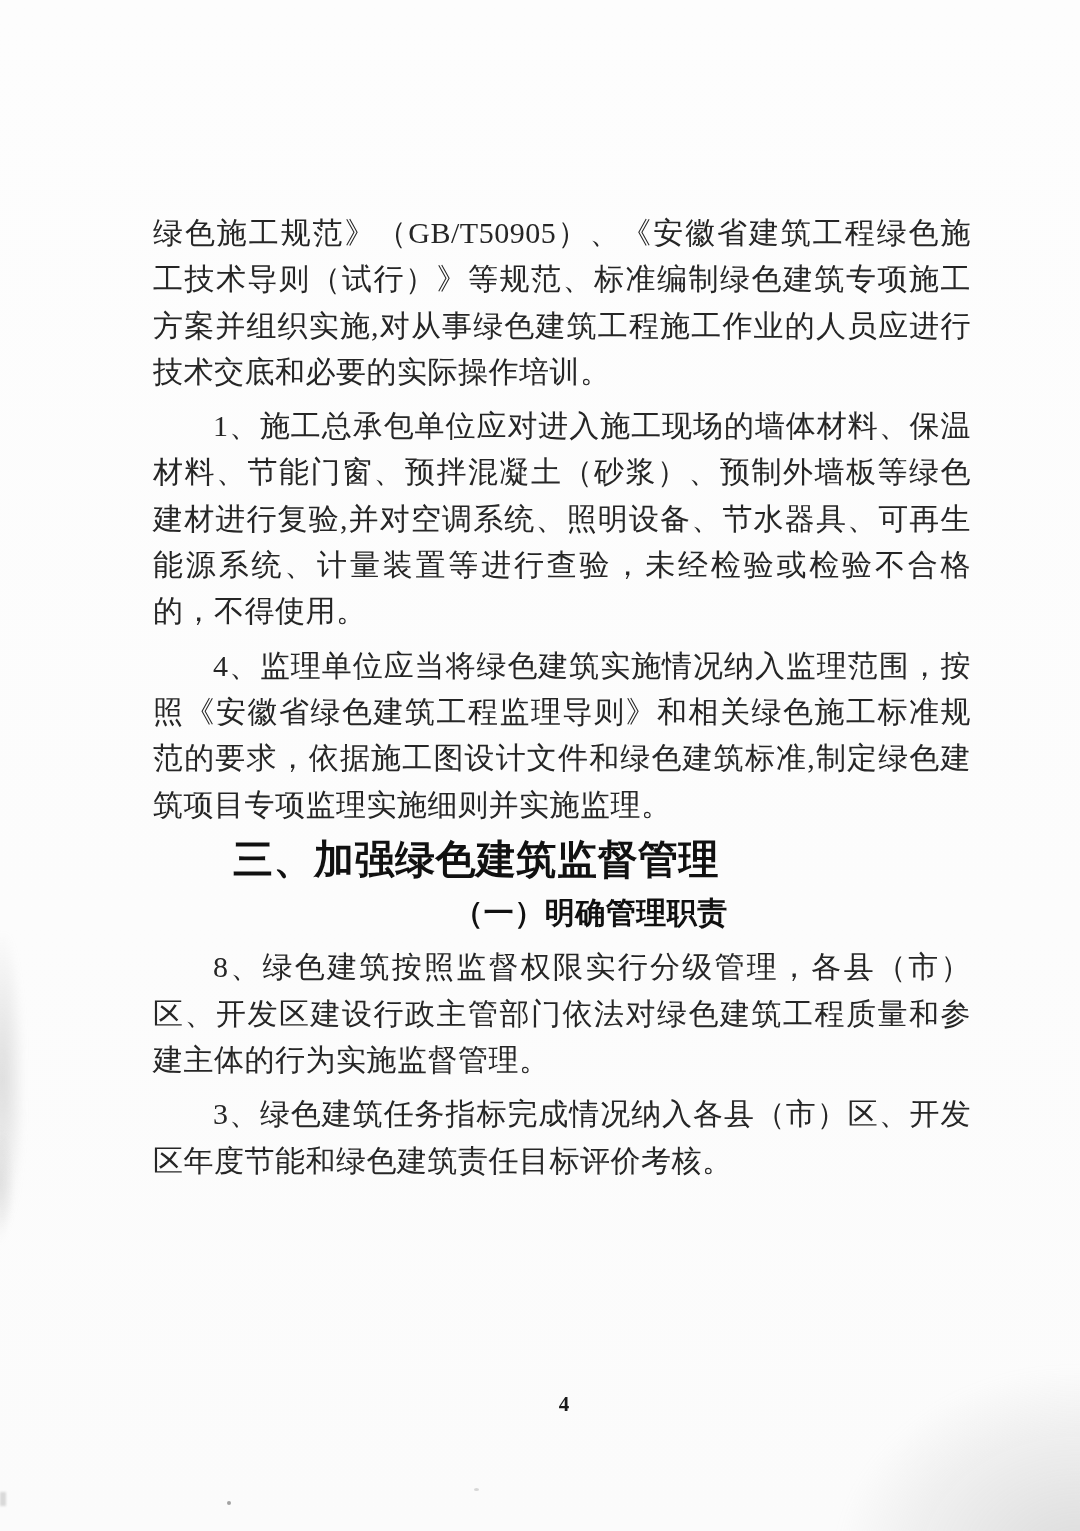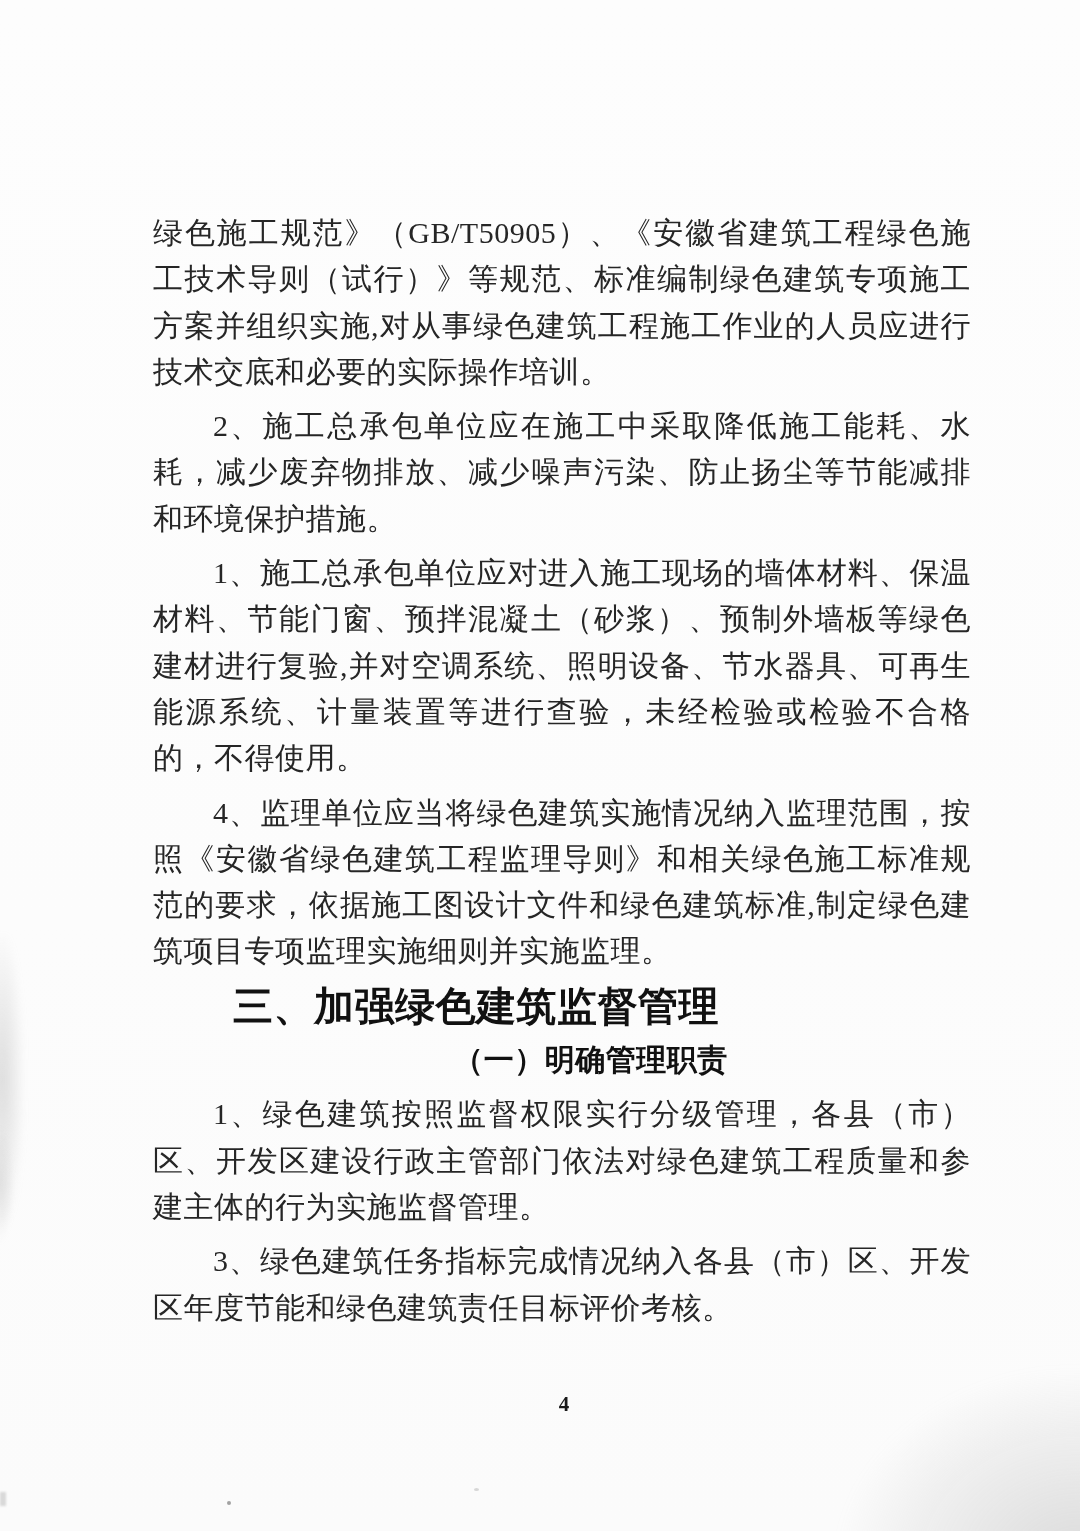--- a/index.html
+++ b/index.html
@@ -132,24 +132,23 @@
 
   <div class="smudge-left"></div>
   <div class="smudge-left2"></div>
   <div class="shadow-corner"></div>
   <div class="speck-1"></div>
   <div class="speck-2"></div>
   <div class="speck-3"></div>
 
   <div class="content">
     <p>绿色施工规范》（GB/T50905）、《安徽省建筑工程绿色施工技术导则（试行）》等规范、标准编制绿色建筑专项施工方案并组织实施,对从事绿色建筑工程施工作业的人员应进行技术交底和必要的实际操作培训。</p>
-    <p class="indent">2、施工总承包单位应在施工中采取降低施工能耗、水耗，减少废弃物排放、减少噪声污染、防止扬尘等节能减排和环境保护措施。</p>
     <p class="indent">1、施工总承包单位应对进入施工现场的墙体材料、保温材料、节能门窗、预拌混凝土（砂浆）、预制外墙板等绿色建材进行复验,并对空调系统、照明设备、节水器具、可再生能源系统、计量装置等进行查验，未经检验或检验不合格的，不得使用。</p>
     <p class="indent">4、监理单位应当将绿色建筑实施情况纳入监理范围，按照《安徽省绿色建筑工程监理导则》和相关绿色施工标准规范的要求，依据施工图设计文件和绿色建筑标准,制定绿色建筑项目专项监理实施细则并实施监理。</p>
     <p class="h1">三、加强绿色建筑监督管理</p>
     <p class="h2">（一）明确管理职责</p>
-    <p class="indent">1、绿色建筑按照监督权限实行分级管理，各县（市）区、开发区建设行政主管部门依法对绿色建筑工程质量和参建主体的行为实施监督管理。</p>
+    <p class="indent">8、绿色建筑按照监督权限实行分级管理，各县（市）区、开发区建设行政主管部门依法对绿色建筑工程质量和参建主体的行为实施监督管理。</p>
     <p class="indent">3、绿色建筑任务指标完成情况纳入各县（市）区、开发区年度节能和绿色建筑责任目标评价考核。</p>
   </div>
 
   <div class="footer">4</div>
 
 </div>
 
 </body></html>

